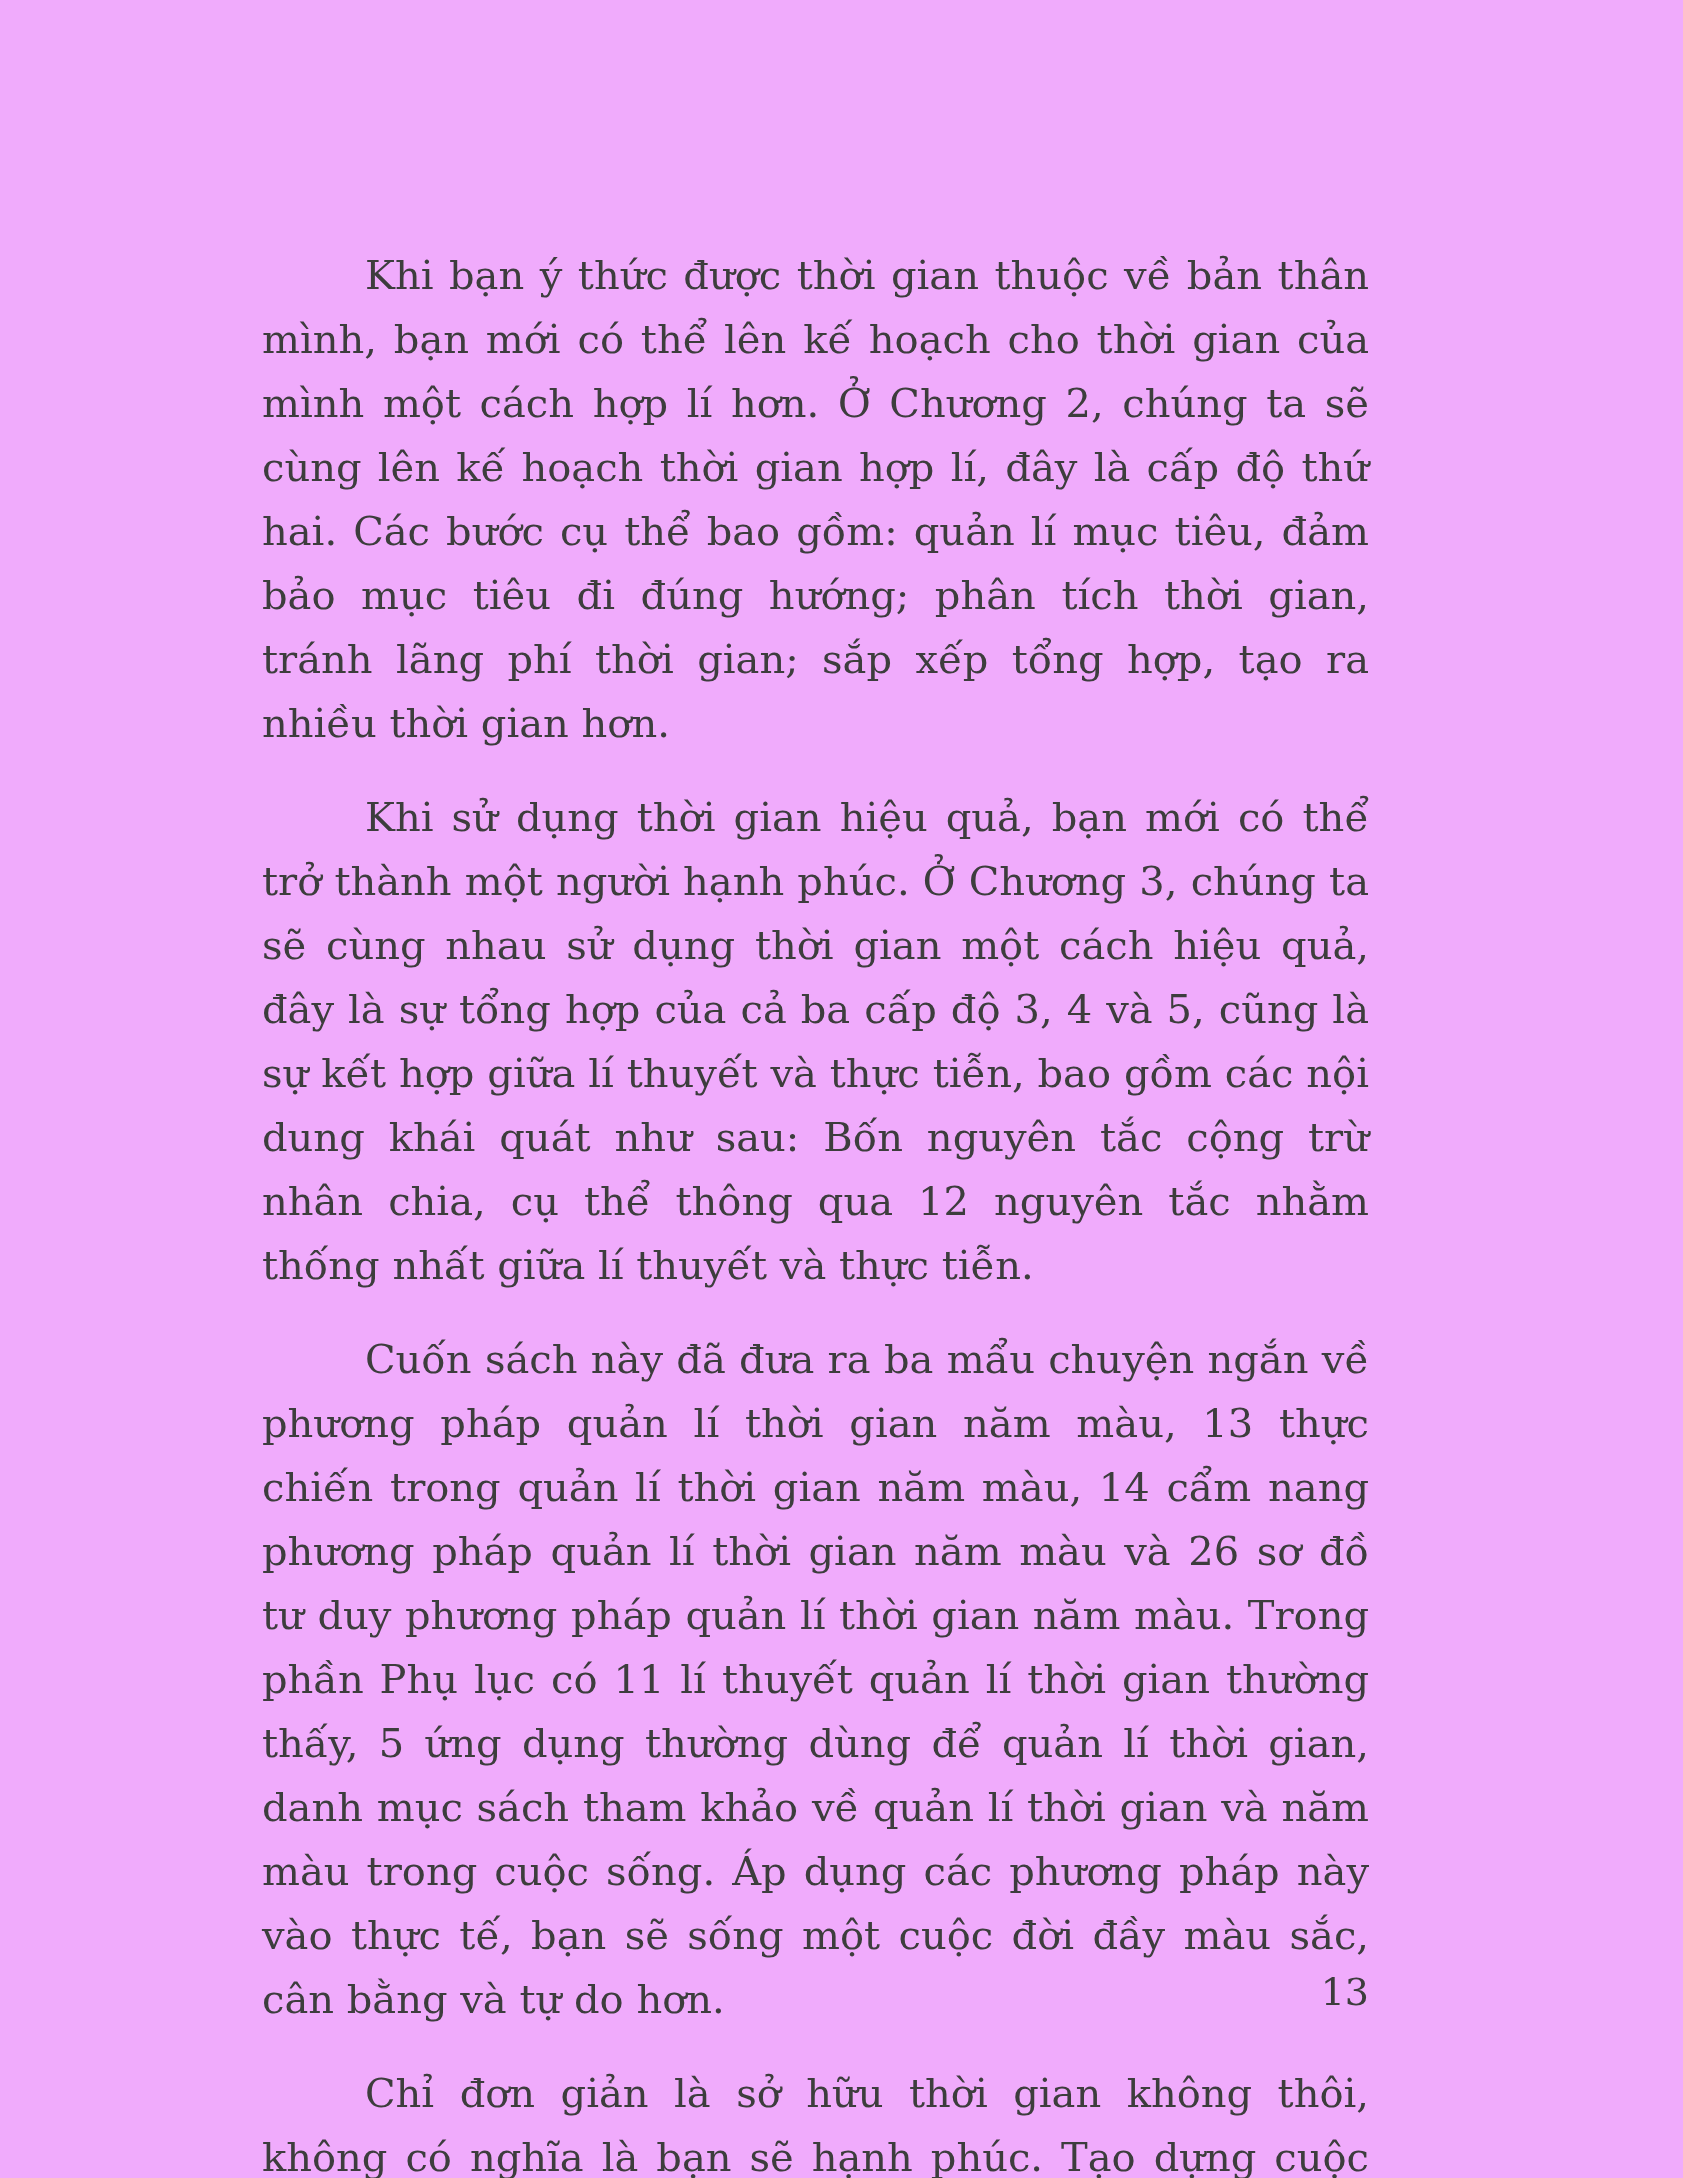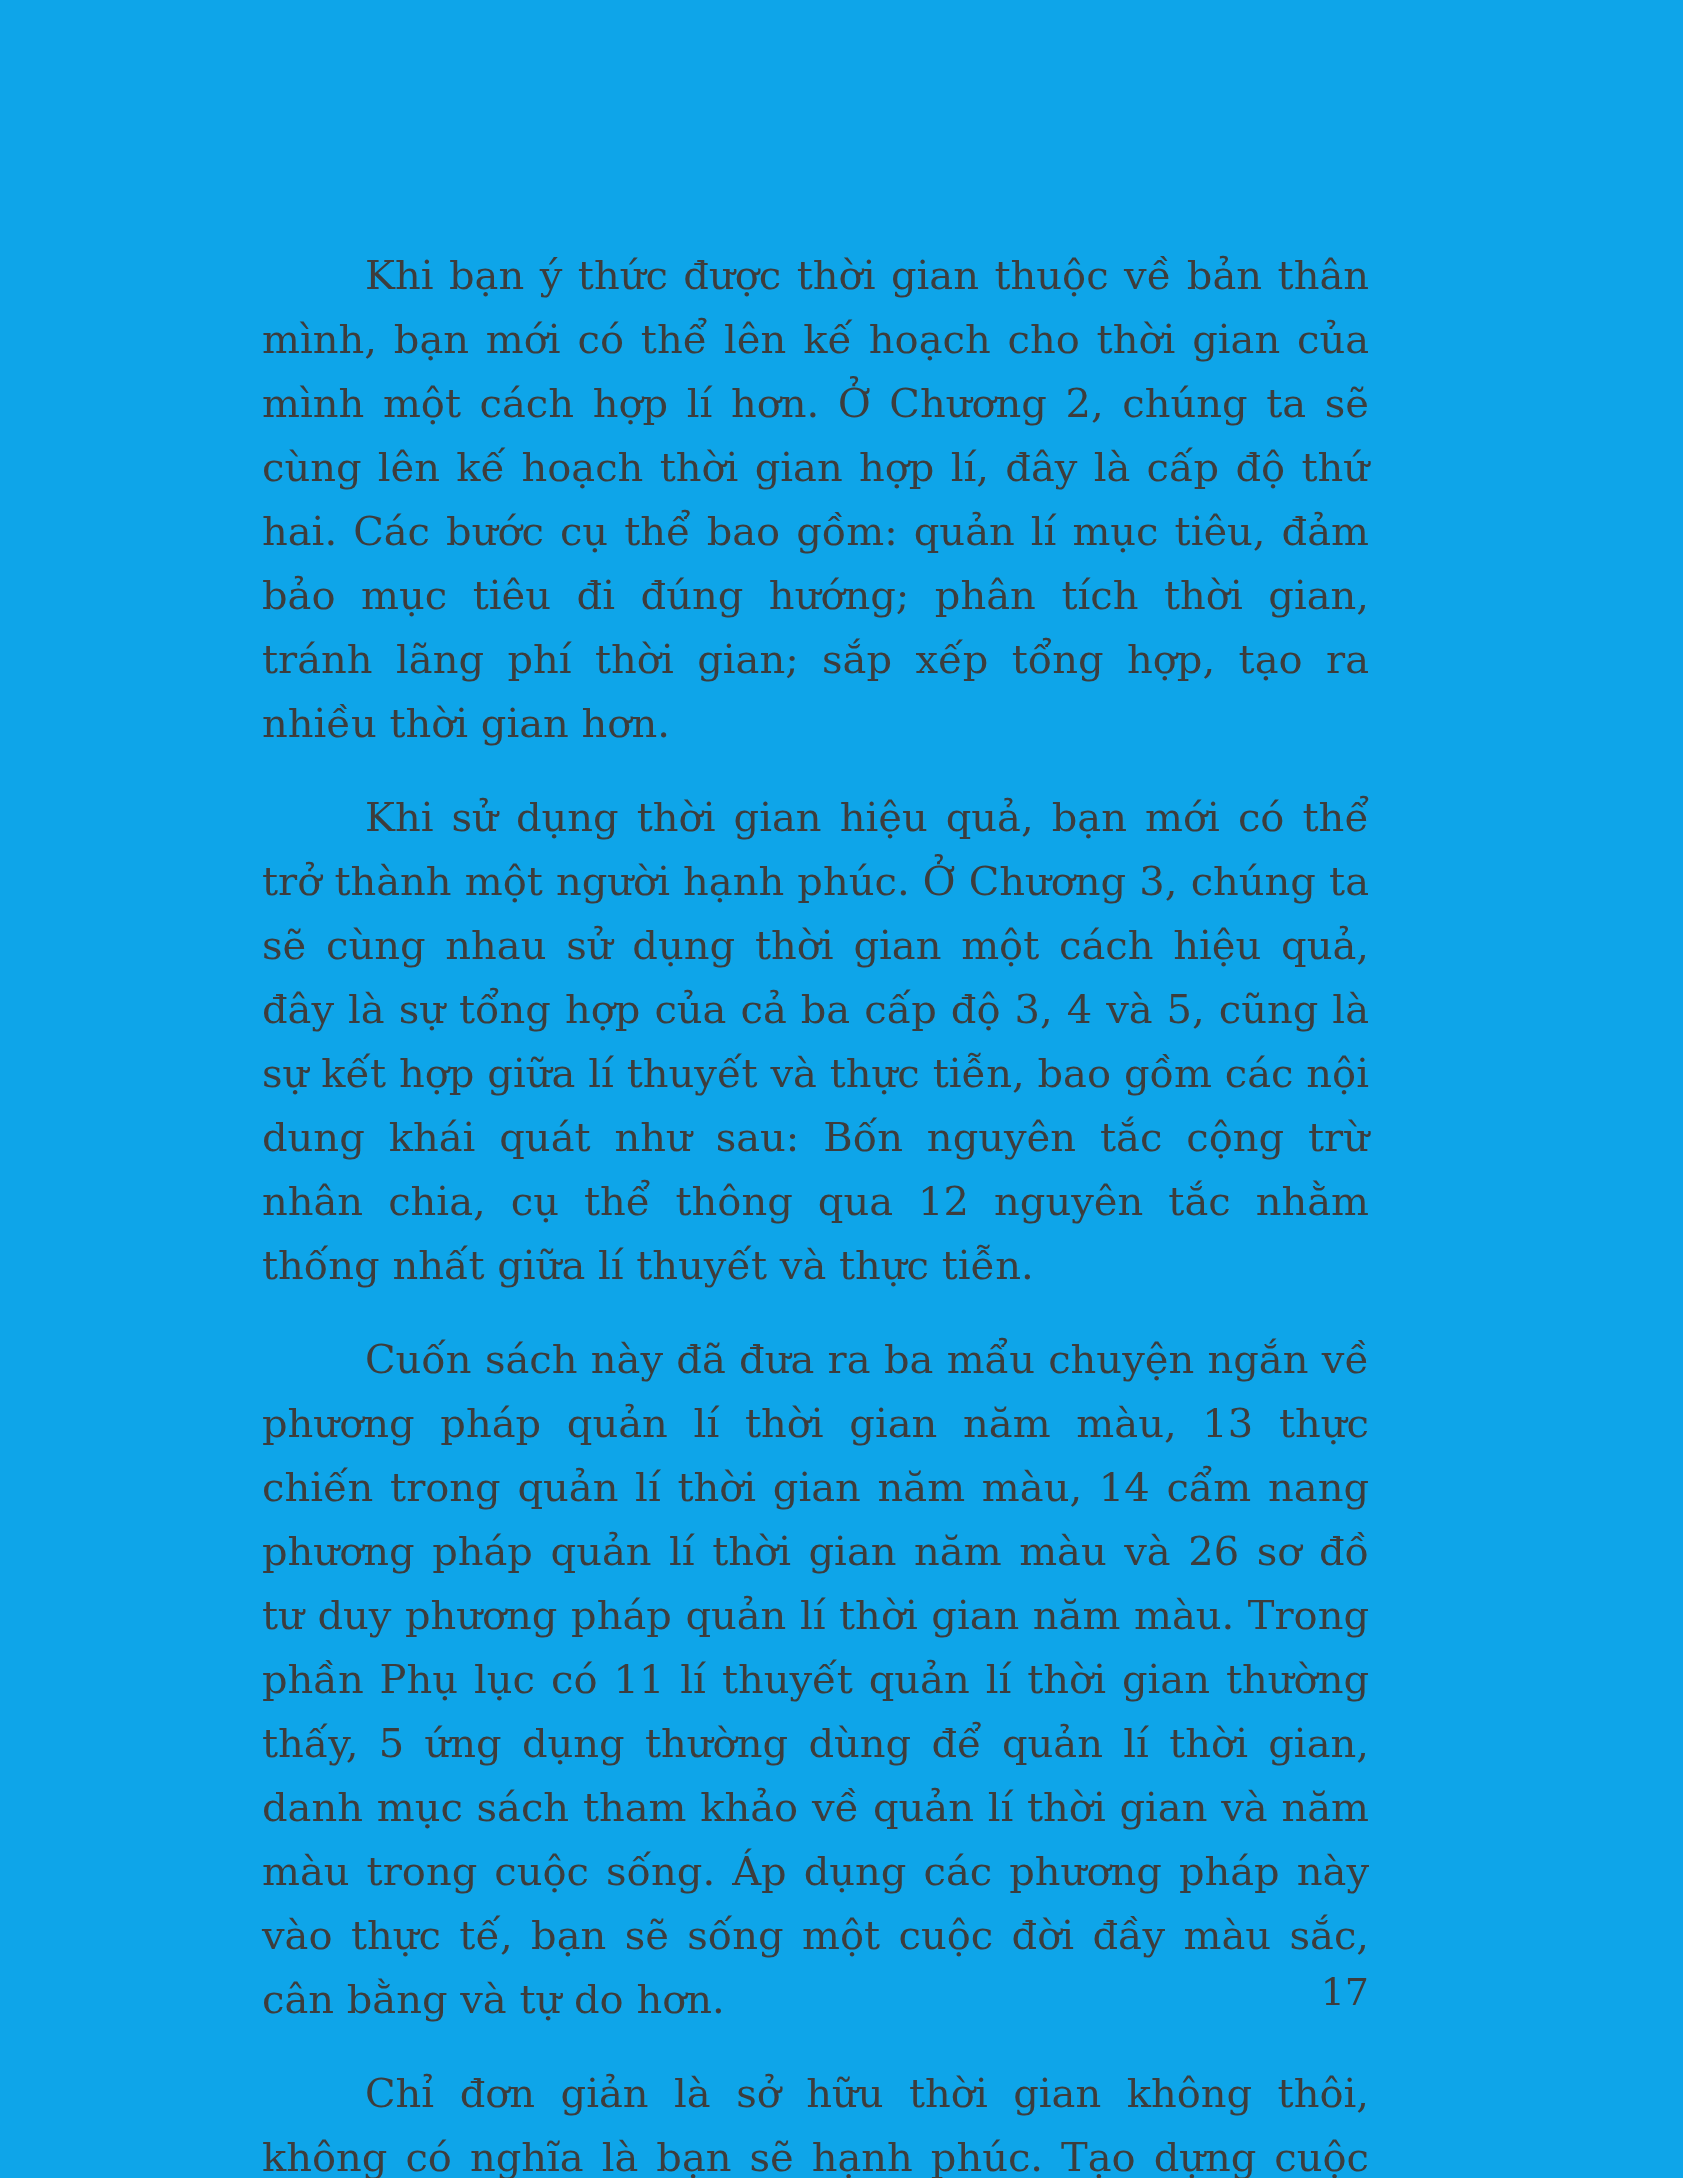--- a/index.html
+++ b/index.html
@@ -5,21 +5,21 @@
   html, body {
     margin: 0;
     padding: 0;
     background: #ffffff;
   }
 
   .page {
     position: relative;
     width: 1683px;
     height: 2178px;
-    background: #0ea5e9;
+    background: #f0abfc;
     overflow: hidden;
     font-family: "DejaVu Serif", "Liberation Serif", serif;
     color: #3d3d3d;
   }
 
   .text-block {
     position: absolute;
     left: 262px;
     top: 243px;
     width: 1107px;
@@ -46,15 +46,15 @@
 </head>
 <body>
 
 <div class="page">
   <div class="text-block">
     <p>Khi bạn ý thức được thời gian thuộc về bản thân mình, bạn mới có thể lên kế hoạch cho thời gian của mình một cách hợp lí hơn. Ở Chương 2, chúng ta sẽ cùng lên kế hoạch thời gian hợp lí, đây là cấp độ thứ hai. Các bước cụ thể bao gồm: quản lí mục tiêu, đảm bảo mục tiêu đi đúng hướng; phân tích thời gian, tránh lãng phí thời gian; sắp xếp tổng hợp, tạo ra nhiều thời gian hơn.</p>
     <p>Khi sử dụng thời gian hiệu quả, bạn mới có thể trở thành một người hạnh phúc. Ở Chương 3, chúng ta sẽ cùng nhau sử dụng thời gian một cách hiệu quả, đây là sự tổng hợp của cả ba cấp độ 3, 4 và 5, cũng là sự kết hợp giữa lí thuyết và thực tiễn, bao gồm các nội dung khái quát như sau: Bốn nguyên tắc cộng trừ nhân chia, cụ thể thông qua 12 nguyên tắc nhằm thống nhất giữa lí thuyết và thực tiễn.</p>
     <p>Cuốn sách này đã đưa ra ba mẩu chuyện ngắn về phương pháp quản lí thời gian năm màu, 13 thực chiến trong quản lí thời gian năm màu, 14 cẩm nang phương pháp quản lí thời gian năm màu và 26 sơ đồ tư duy phương pháp quản lí thời gian năm màu. Trong phần Phụ lục có 11 lí thuyết quản lí thời gian thường thấy, 5 ứng dụng thường dùng để quản lí thời gian, danh mục sách tham khảo về quản lí thời gian và năm màu trong cuộc sống. Áp dụng các phương pháp này vào thực tế, bạn sẽ sống một cuộc đời đầy màu sắc, cân bằng và tự do hơn.</p>
     <p>Chỉ đơn giản là sở hữu thời gian không thôi, không có nghĩa là bạn sẽ hạnh phúc. Tạo dựng cuộc sống theo cách mà</p>
   </div>
-  <div class="page-number">17</div>
+  <div class="page-number">13</div>
 </div>
 
 
 </body></html>

